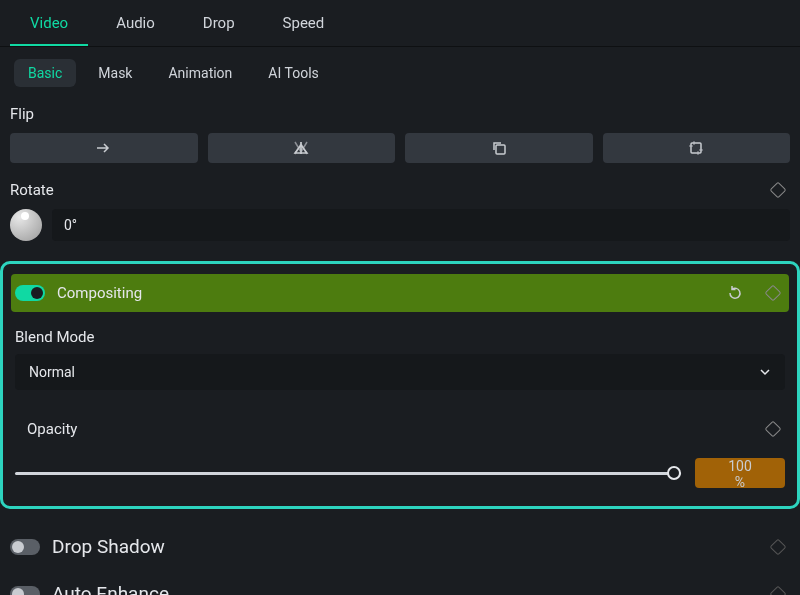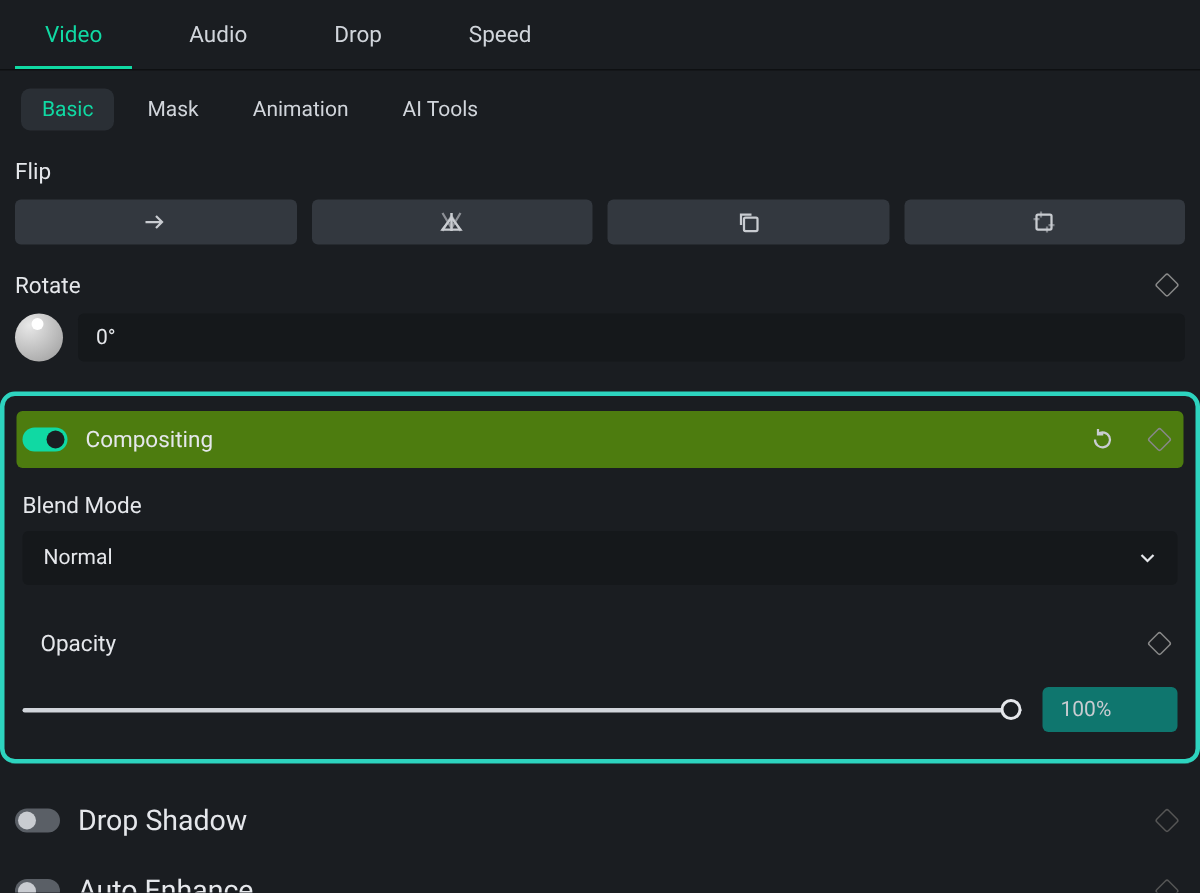--- a/index.html
+++ b/index.html
@@ -7,21 +7,21 @@
     background: #1a1d21;
     color: #e5e7eb;
     font-family: -apple-system, BlinkMacSystemFont, "Segoe UI", Roboto, sans-serif;
     font-size: 14px;
     width: 800px;
     height: 595px;
     overflow: hidden;
   }
   .main-tabs {
     display: flex;
-    gap: 18px;
+    gap: 8px;
     padding: 0 10px;
     border-bottom: 1px solid #0e1012;
     background: #1a1d21;
   }
   .main-tab {
     padding: 14px 20px 12px;
     color: #d1d5db;
     cursor: pointer;
     font-size: 15px;
     border-bottom: 2px solid transparent;
@@ -197,27 +197,28 @@
     right: 0;
     width: 14px;
     height: 14px;
     border-radius: 50%;
     background: #1a1d21;
     border: 2px solid #e5e7eb;
   }
   .value-box {
     width: 90px;
     height: 30px;
-    background: #0f766e;
+    background: #a16207;
     border-radius: 4px;
     display: flex;
     align-items: center;
     justify-content: flex-start;
     padding: 0 12px;
     color:#c9ccd1;
+    flex-direction:column;
   }
   .plain-toggle-row {
     display: flex;
     align-items: center;
     gap: 12px;
     padding: 12px 0;
   }
   .plain-toggle-row .section-title { flex: 1; font-size: 19px; }
   .dim-keyframe .keyframe-icon { border-color:#555; }
   svg { display:block; }

